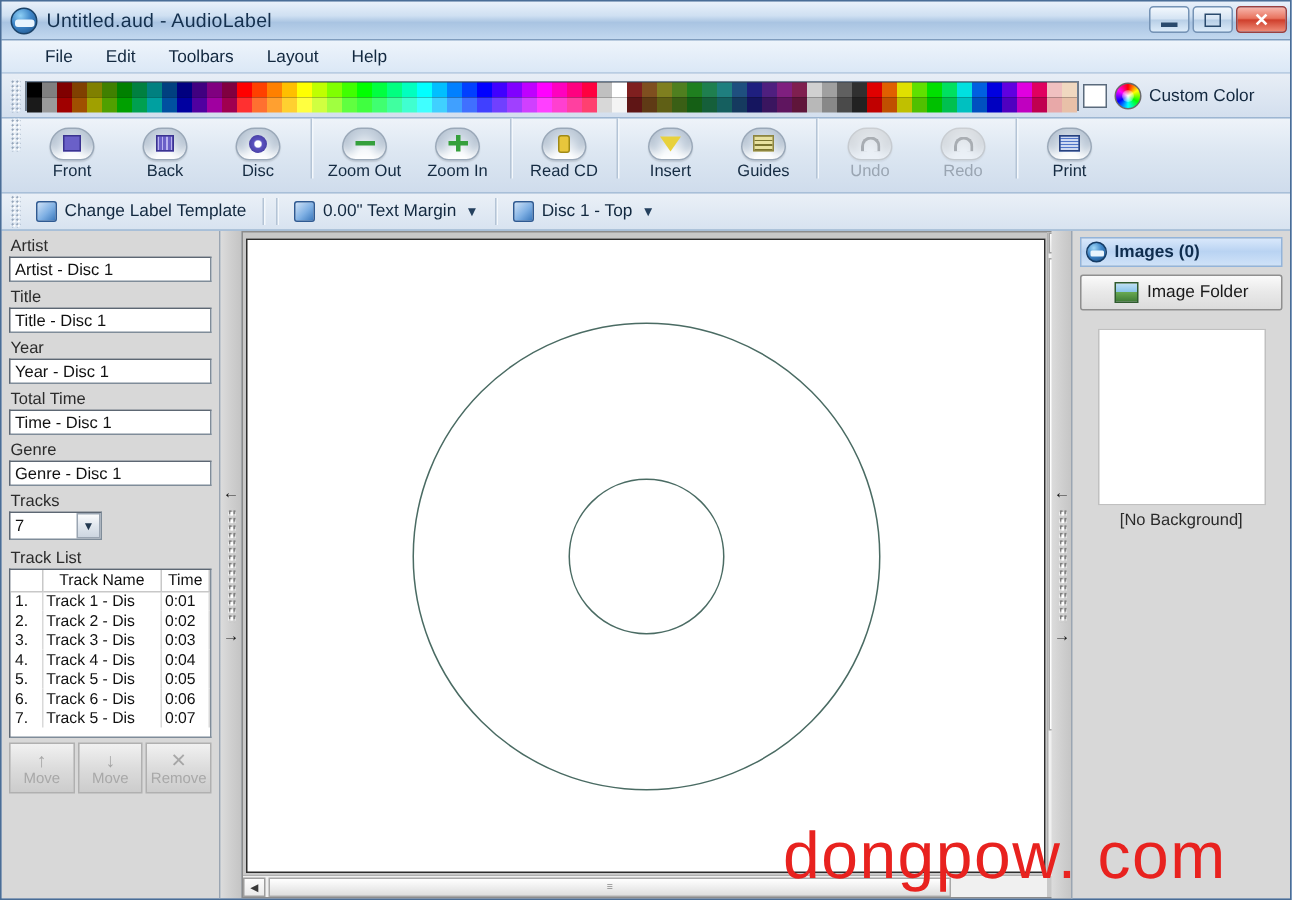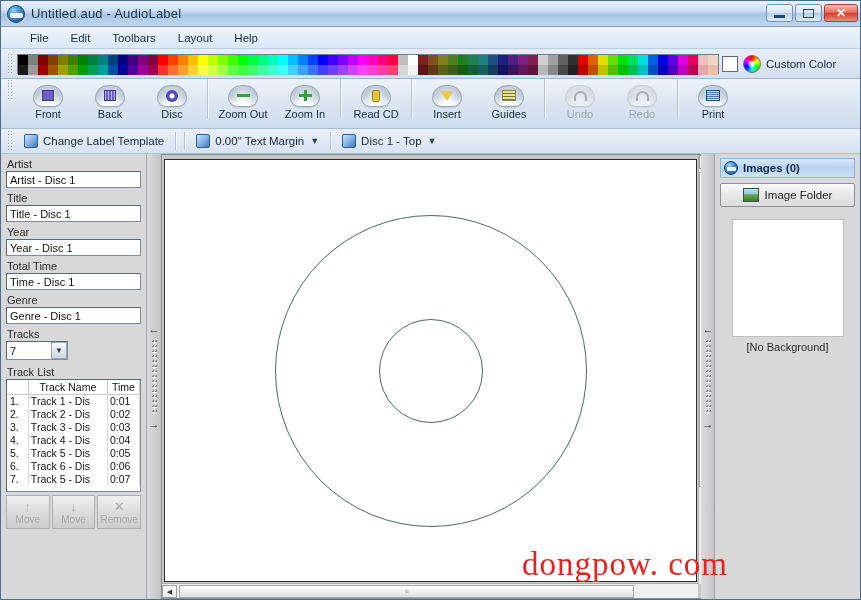--- a/index.html
+++ b/index.html
@@ -326,21 +326,21 @@
   }
   #img-preview {
     width:112px; height:118px; margin:12px auto 0 auto;
     background:#fff; border:1px solid #c0c0c0;
   }
   #no-bg-label { text-align:center; font-size:11px; color:#2a2a2a; margin-top:4px; }
 
   
   #watermark {
     position:absolute; left:521px; top:545px; z-index:50;
-    font-family:Liberation Serif, serif; font-size:33px; color:#e8221f;
+    font-family:Liberation Sans, sans-serif; font-size:44px; color:#e8221f;
     letter-spacing:1px; white-space:nowrap; pointer-events:none;
   }
 </style>
 </head>
 <body>
 
 <div id="app">
 
   <div id="titlebar">
     <div class="tb-icon"></div>

